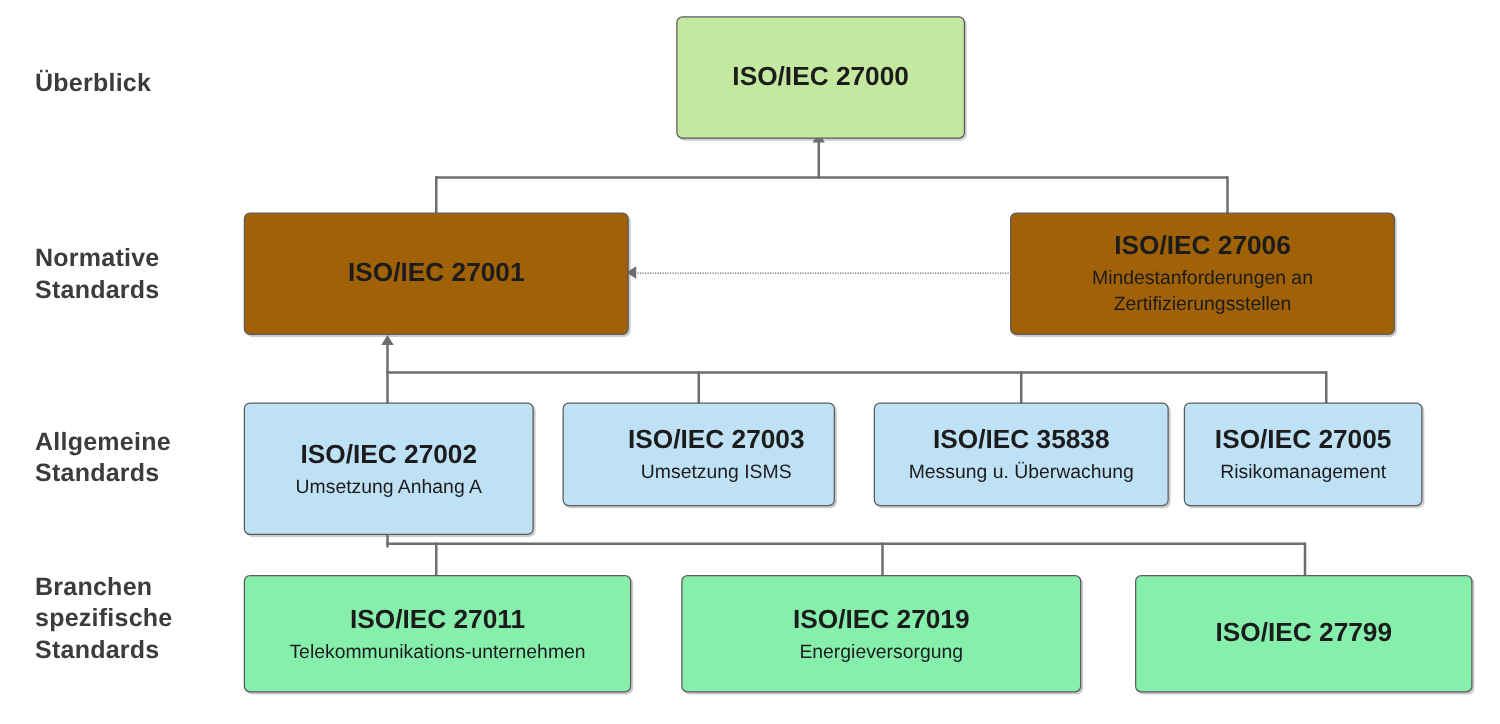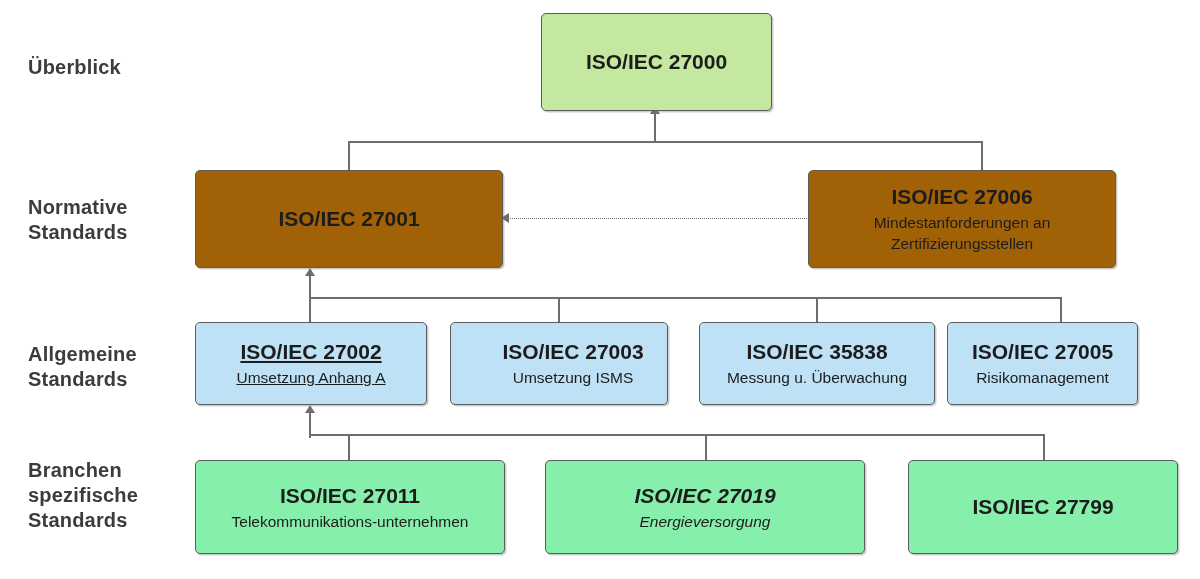--- a/index.html
+++ b/index.html
@@ -126,21 +126,21 @@
 
   <div class="node orange" style="left:195px; top:170px; width:308px; height:98px;">
     <div class="title">ISO/IEC 27001</div>
   </div>
 
   <div class="node orange" style="left:808px; top:170px; width:308px; height:98px;align-items:center;">
     <div class="title">ISO/IEC 27006</div>
     <div class="sub">Mindestanforderungen an Zertifizierungsstellen</div>
   </div>
 
-  <div class="node blue" style="left:195px; top:322px; width:232px; height:83px;text-decoration:underline;">
+  <div class="node blue" style="left:195px; top:322px; width:232px; height:106px;">
     <div class="title">ISO/IEC 27002</div>
     <div class="sub">Umsetzung Anhang A</div>
   </div>
 
   <div class="node blue" style="left:450px; top:322px; width:218px; height:83px;padding-left:36px;">
     <div class="title">ISO/IEC 27003</div>
     <div class="sub">Umsetzung ISMS</div>
   </div>
 
   <div class="node blue" style="left:699px; top:322px; width:236px; height:83px;">
@@ -151,21 +151,21 @@
   <div class="node blue" style="left:947px; top:322px; width:191px; height:83px;">
     <div class="title">ISO/IEC 27005</div>
     <div class="sub">Risikomanagement</div>
   </div>
 
   <div class="node pink" style="left:195px; top:460px; width:310px; height:94px;">
     <div class="title">ISO/IEC 27011</div>
     <div class="sub">Telekommunikations-unternehmen</div>
   </div>
 
-  <div class="node pink" style="left:545px; top:460px; width:320px; height:94px;font-style:italic;">
+  <div class="node pink" style="left:545px; top:460px; width:320px; height:94px;">
     <div class="title">ISO/IEC 27019</div>
     <div class="sub">Energieversorgung</div>
   </div>
 
   <div class="node pink" style="left:908px; top:460px; width:270px; height:94px;">
     <div class="title">ISO/IEC 27799</div>
   </div>
 
 </div>
 

